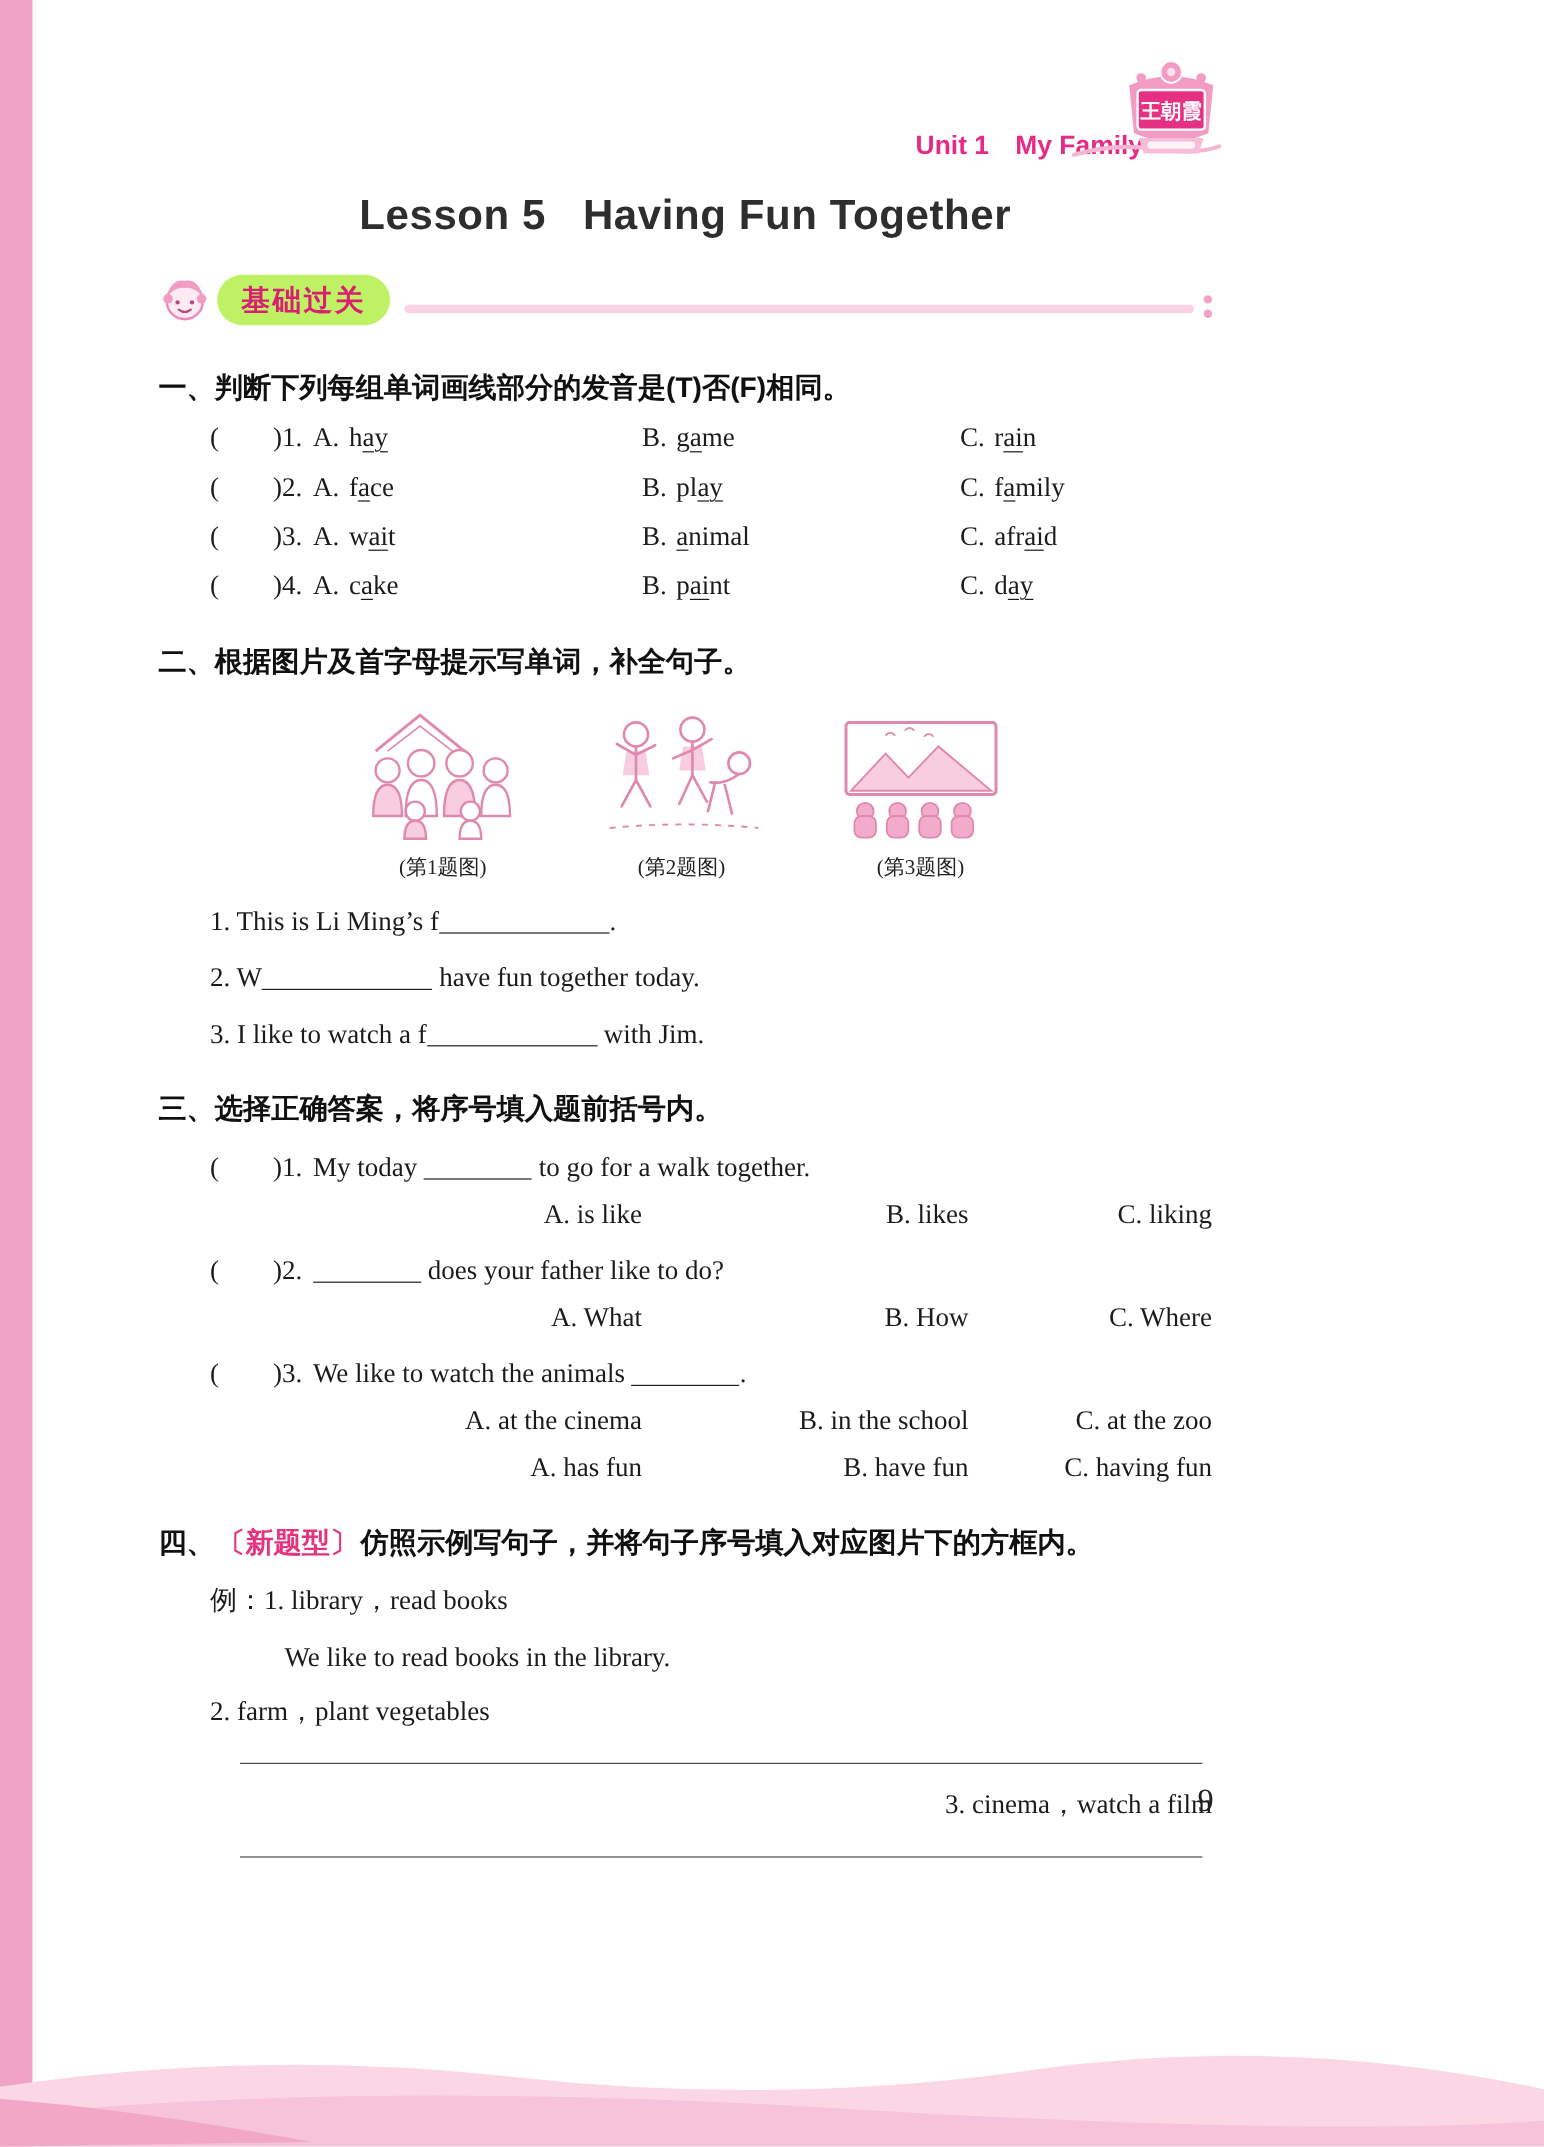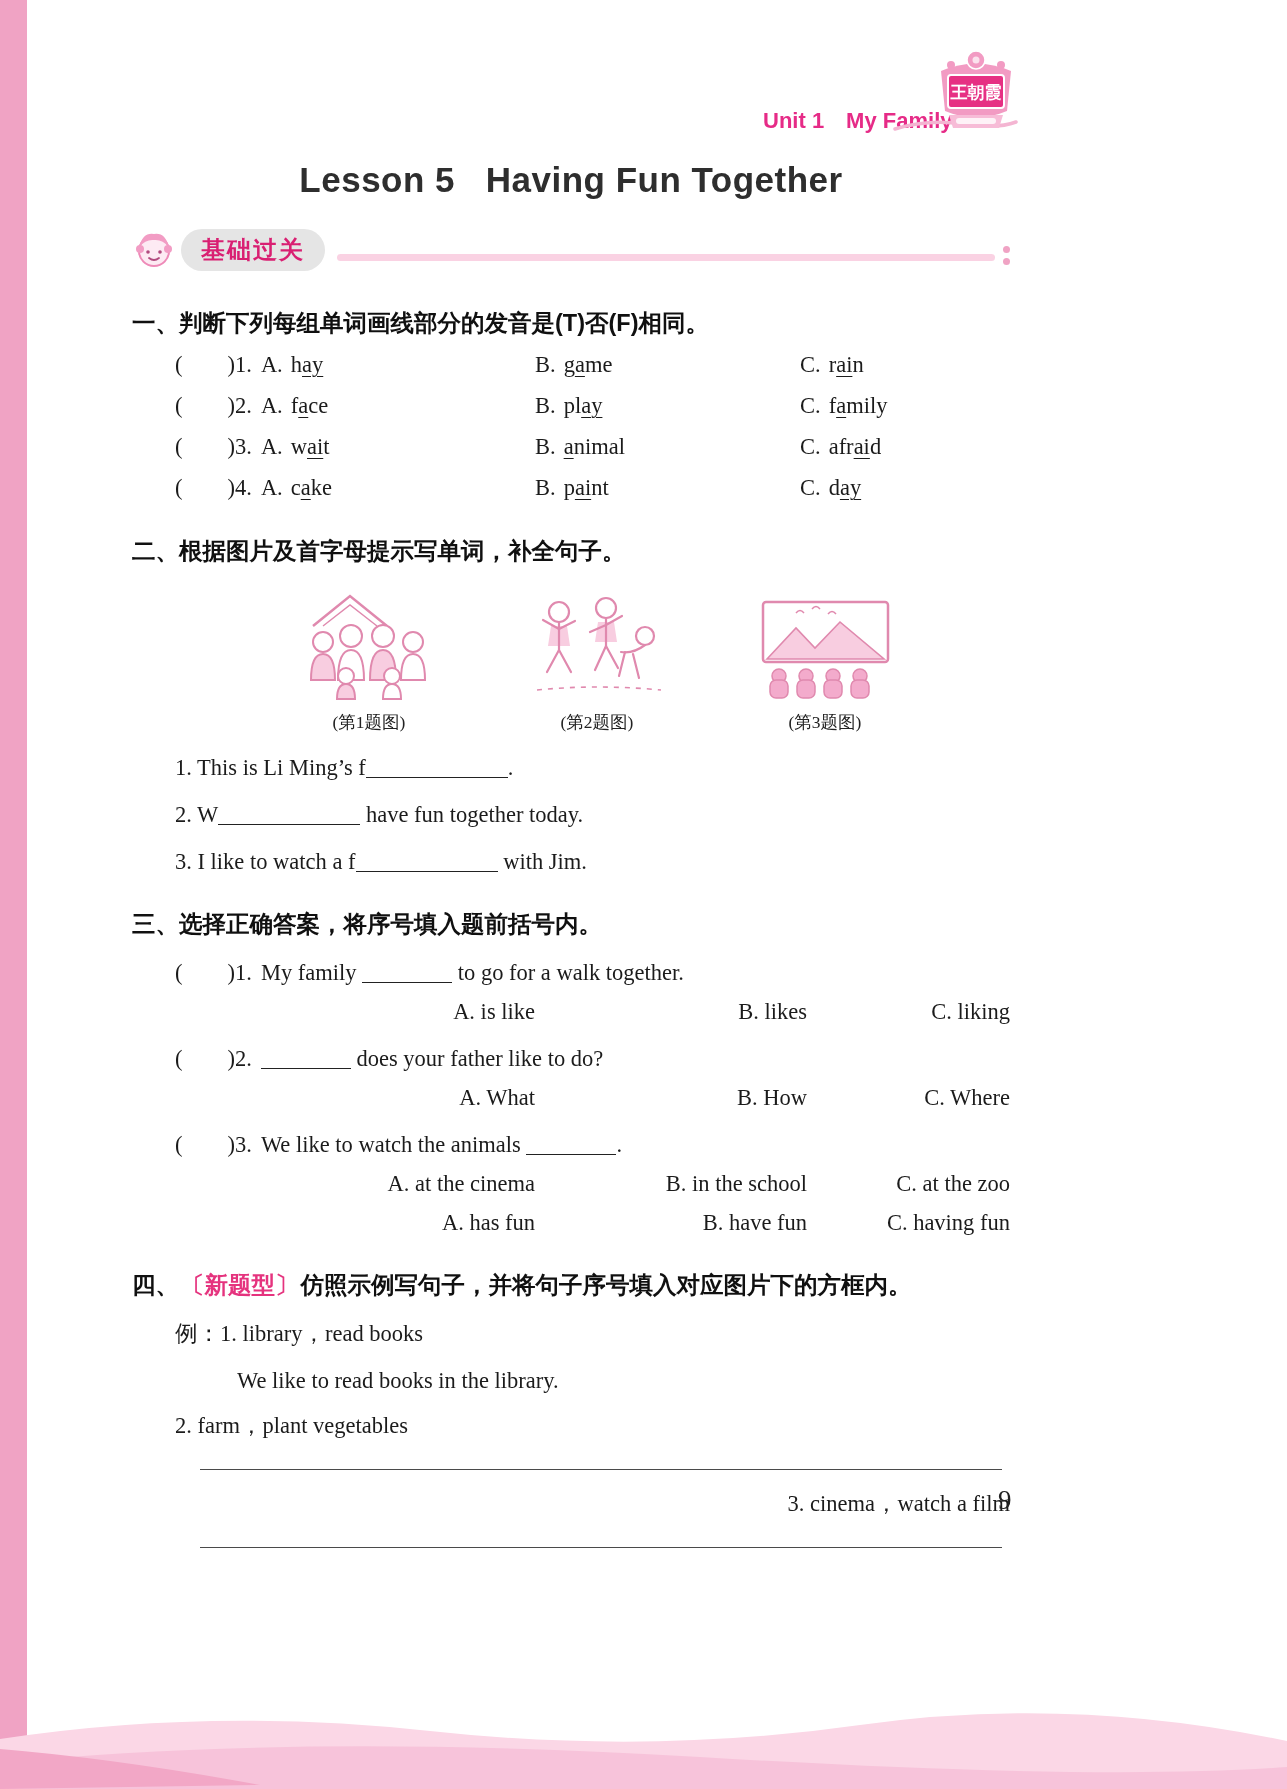--- a/index.html
+++ b/index.html
@@ -23,41 +23,41 @@
   .content { position:absolute; left:132px; top:160px; width:878px; }
 
   .lesson-title {
     font-family:"Liberation Sans", sans-serif; font-size:35px; font-weight:700;
     color:#2e2e2e; text-align:center; letter-spacing:.5px;
   }
 
   .badge-row { display:flex; align-items:center; margin-top:26px; height:48px; }
   .badge-icon { flex:0 0 auto; margin-right:5px; }
   .badge-pill {
-    flex:0 0 auto; background:#e5e5e5; color:#d91f72;
+    flex:0 0 auto; background:#bef264; color:#d91f72;
     font-family:"Liberation Sans", sans-serif; font-weight:700; font-size:24px;
     padding:5px 20px; border-radius:22px; letter-spacing:2px;
   }
   .badge-line { flex:1; height:7px; background:#fad2e3; border-radius:4px; margin:0 8px 0 12px; align-self:center; margin-top:14px; }
   .badge-dots { display:flex; flex-direction:column; gap:5px; margin-top:10px; }
   .badge-dots i { width:7px; height:7px; border-radius:50%; background:#f0a3c4; display:block; }
 
   .sec-heading {
     font-family:"Liberation Sans", sans-serif; font-size:23.5px; font-weight:700;
     color:#101010; margin-top:34px; line-height:30px;
   }
   .pink-tag { color:#e5337e; margin:0 2px; }
 
   .s1-row { display:flex; margin-left:43px; margin-top:13px; font-size:22.5px; line-height:28px; }
   .colA { width:360px; } .colB { width:265px; } .colC { flex:1; }
   .lead { margin-right:9px; }
   .tag  { margin-right:8px; }
   .u { text-decoration:underline; text-underline-offset:4px; text-decoration-thickness:1.3px; }
 
-  .figs { display:flex; margin-left:158px; margin-top:16px; gap:70px; }
+  .figs { display:flex; margin-left:158px; margin-top:16px; gap:41px; }
   .fig { width:158px; height:152px; display:flex; flex-direction:column; align-items:center; justify-content:flex-end; }
   .fig figcaption { font-size:17.5px; margin-top:6px; color:#222; }
 
   .line { margin-left:43px; margin-top:20px; font-size:22.5px; line-height:27px; }
   .blank { display:inline-block; border-bottom:1.4px solid #222; height:20px; vertical-align:-3px; }
   .b140 { width:142px; } .b90 { width:90px; }
 
   .opt-row { display:flex; margin-left:141px; margin-top:12px; font-size:22.5px; line-height:27px;text-align:right; }
   .optA { width:262px; } .optB { width:272px; } .optC { flex:1; }
 
@@ -235,21 +235,21 @@
         <figcaption data-bind="s2.captions.2">(第3题图)</figcaption>
       </figure>
     </div>
 
     <p class="line"><span data-bind="s2.sentences.0.pre">1. This is Li Ming’s f</span><span class="blank b140"></span><span data-bind="s2.sentences.0.post">.</span></p>
     <p class="line"><span data-bind="s2.sentences.1.pre">2. W</span><span class="blank b140"></span><span data-bind="s2.sentences.1.post"> have fun together today.</span></p>
     <p class="line"><span data-bind="s2.sentences.2.pre">3. I like to watch a f</span><span class="blank b140"></span><span data-bind="s2.sentences.2.post"> with Jim.</span></p>
 
     <h2 class="sec-heading" data-bind="s3.heading">三、选择正确答案，将序号填入题前括号内。</h2>
 
-    <p class="line"><span class="lead" data-bind="s3.questions.0.lead">(        )1.</span><span data-bind="s3.questions.0.pre">My family </span><span class="blank b90"></span><span data-bind="s3.questions.0.post"> to go for a walk together.</span></p>
+    <p class="line"><span class="lead" data-bind="s3.questions.0.lead">(        )1.</span><span data-bind="s3.questions.0.pre">My today </span><span class="blank b90"></span><span data-bind="s3.questions.0.post"> to go for a walk together.</span></p>
     <div class="opt-row">
       <span class="optA" data-bind="s3.questions.0.opts.0">A. is like</span>
       <span class="optB" data-bind="s3.questions.0.opts.1">B. likes</span>
       <span class="optC" data-bind="s3.questions.0.opts.2">C. liking</span>
     </div>
 
     <p class="line"><span class="lead" data-bind="s3.questions.1.lead">(        )2.</span><span data-bind="s3.questions.1.pre"></span><span class="blank b90"></span><span data-bind="s3.questions.1.post"> does your father like to do?</span></p>
     <div class="opt-row">
       <span class="optA" data-bind="s3.questions.1.opts.0">A. What</span>
       <span class="optB" data-bind="s3.questions.1.opts.1">B. How</span>

